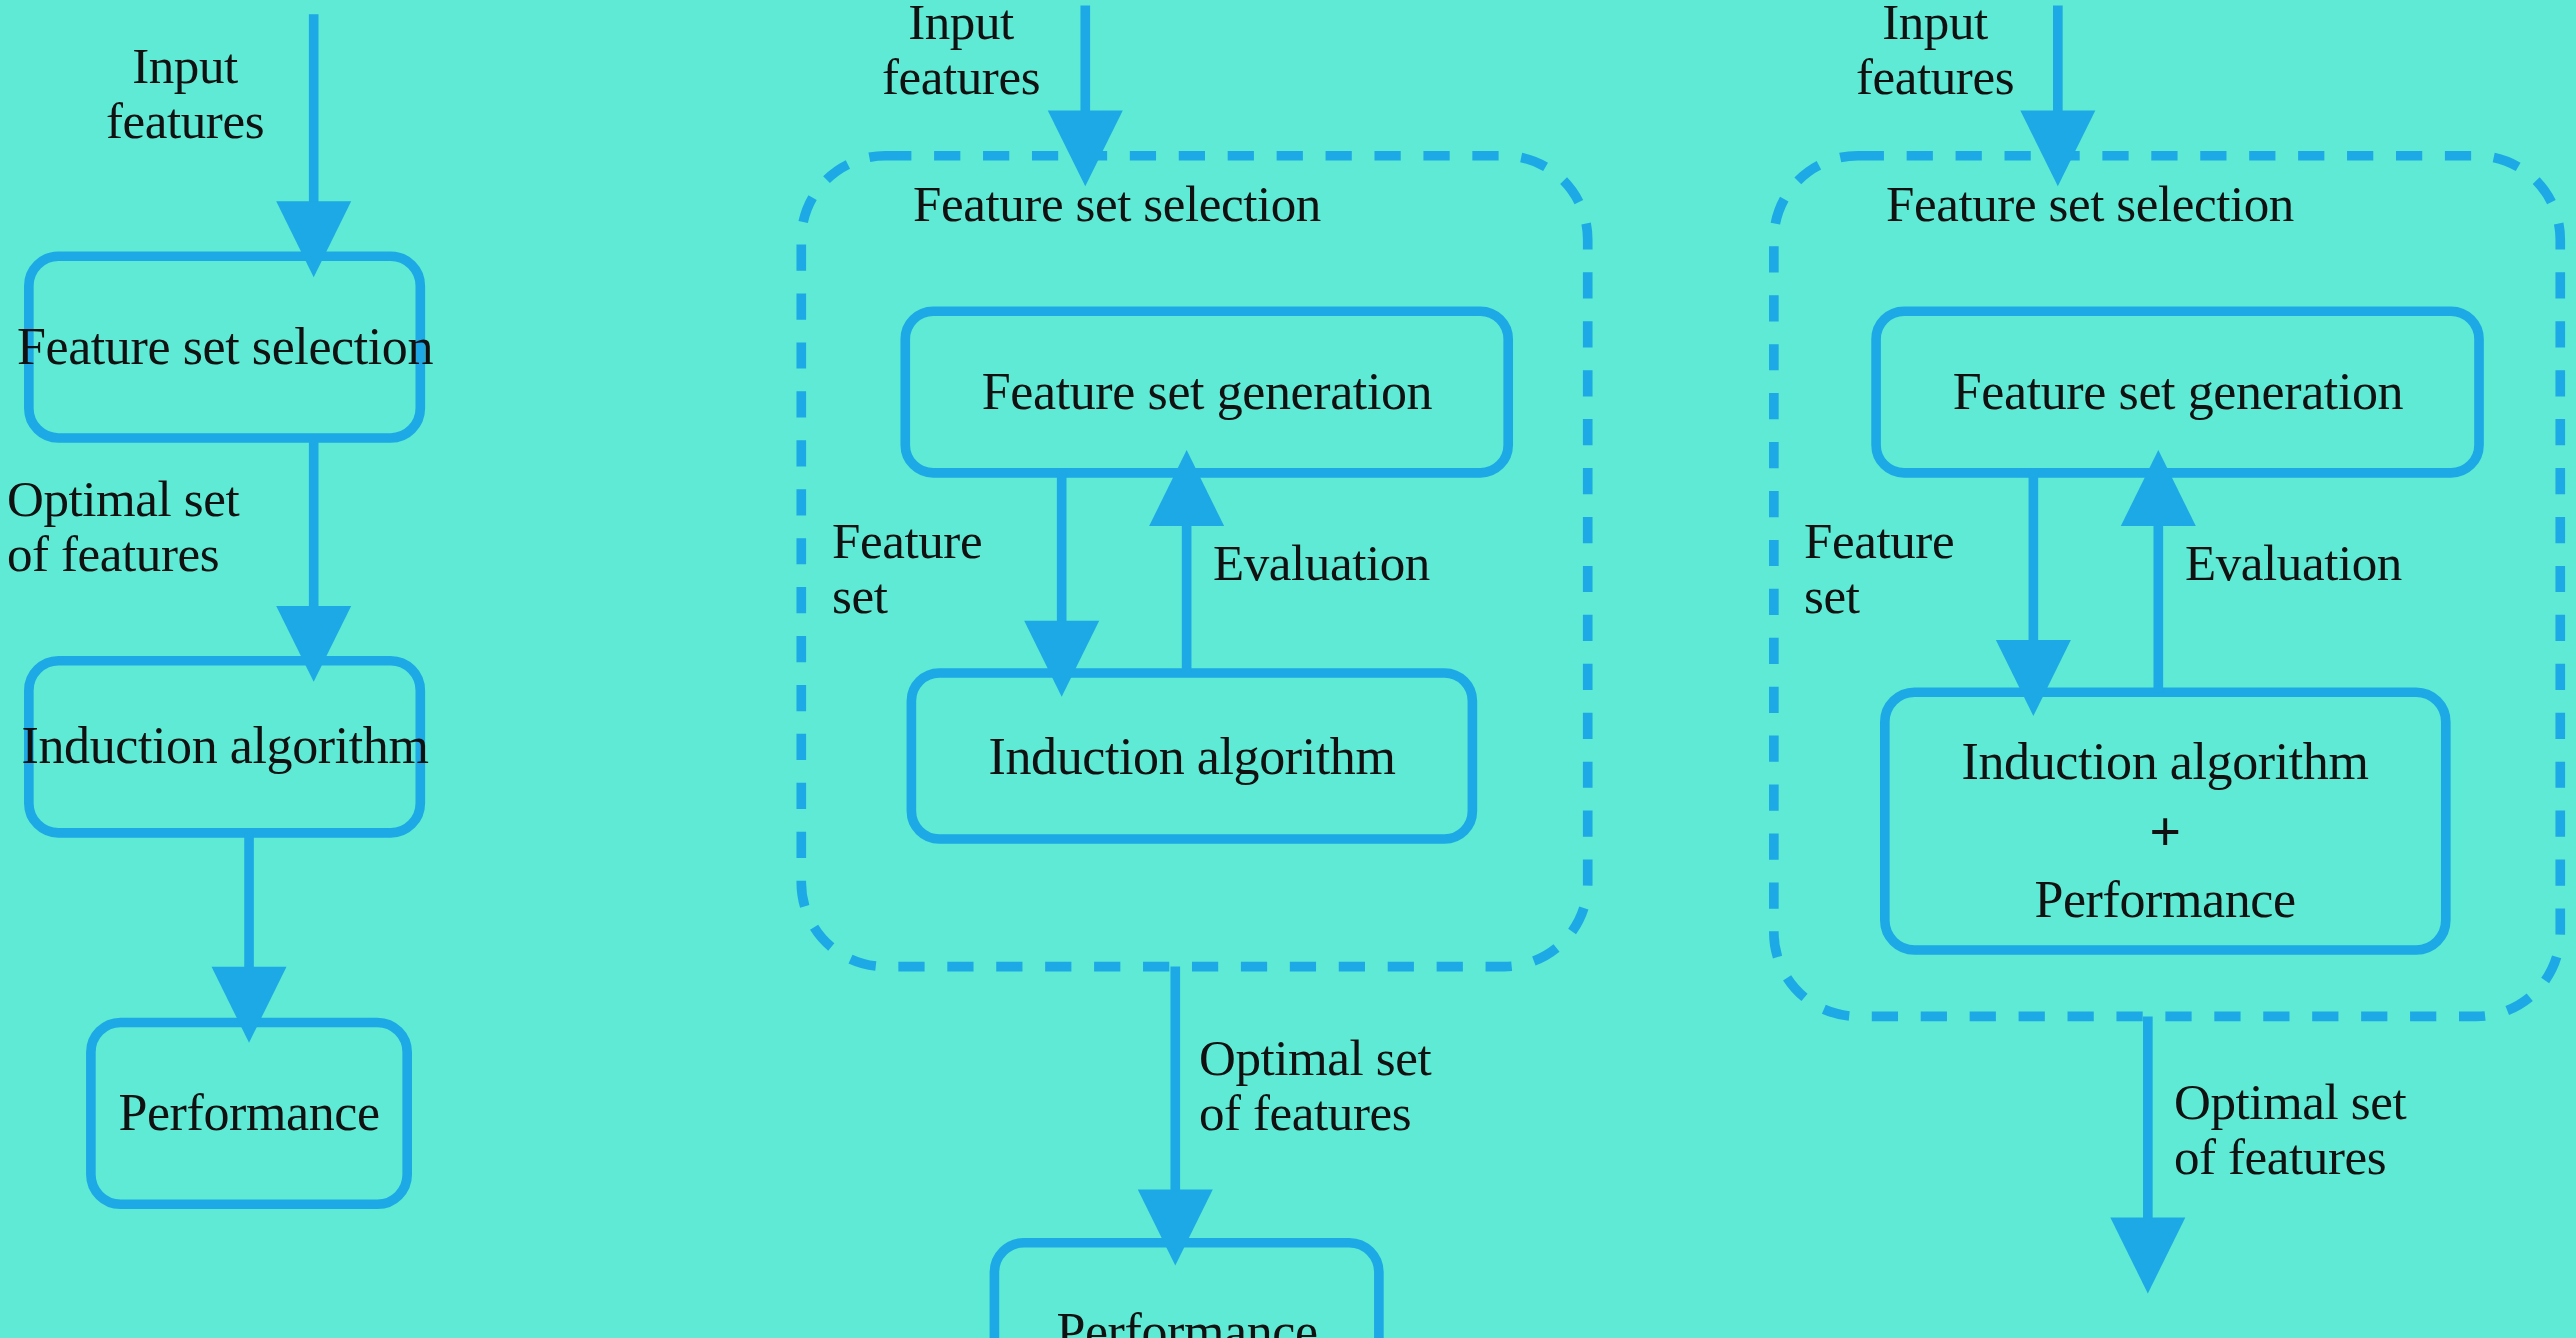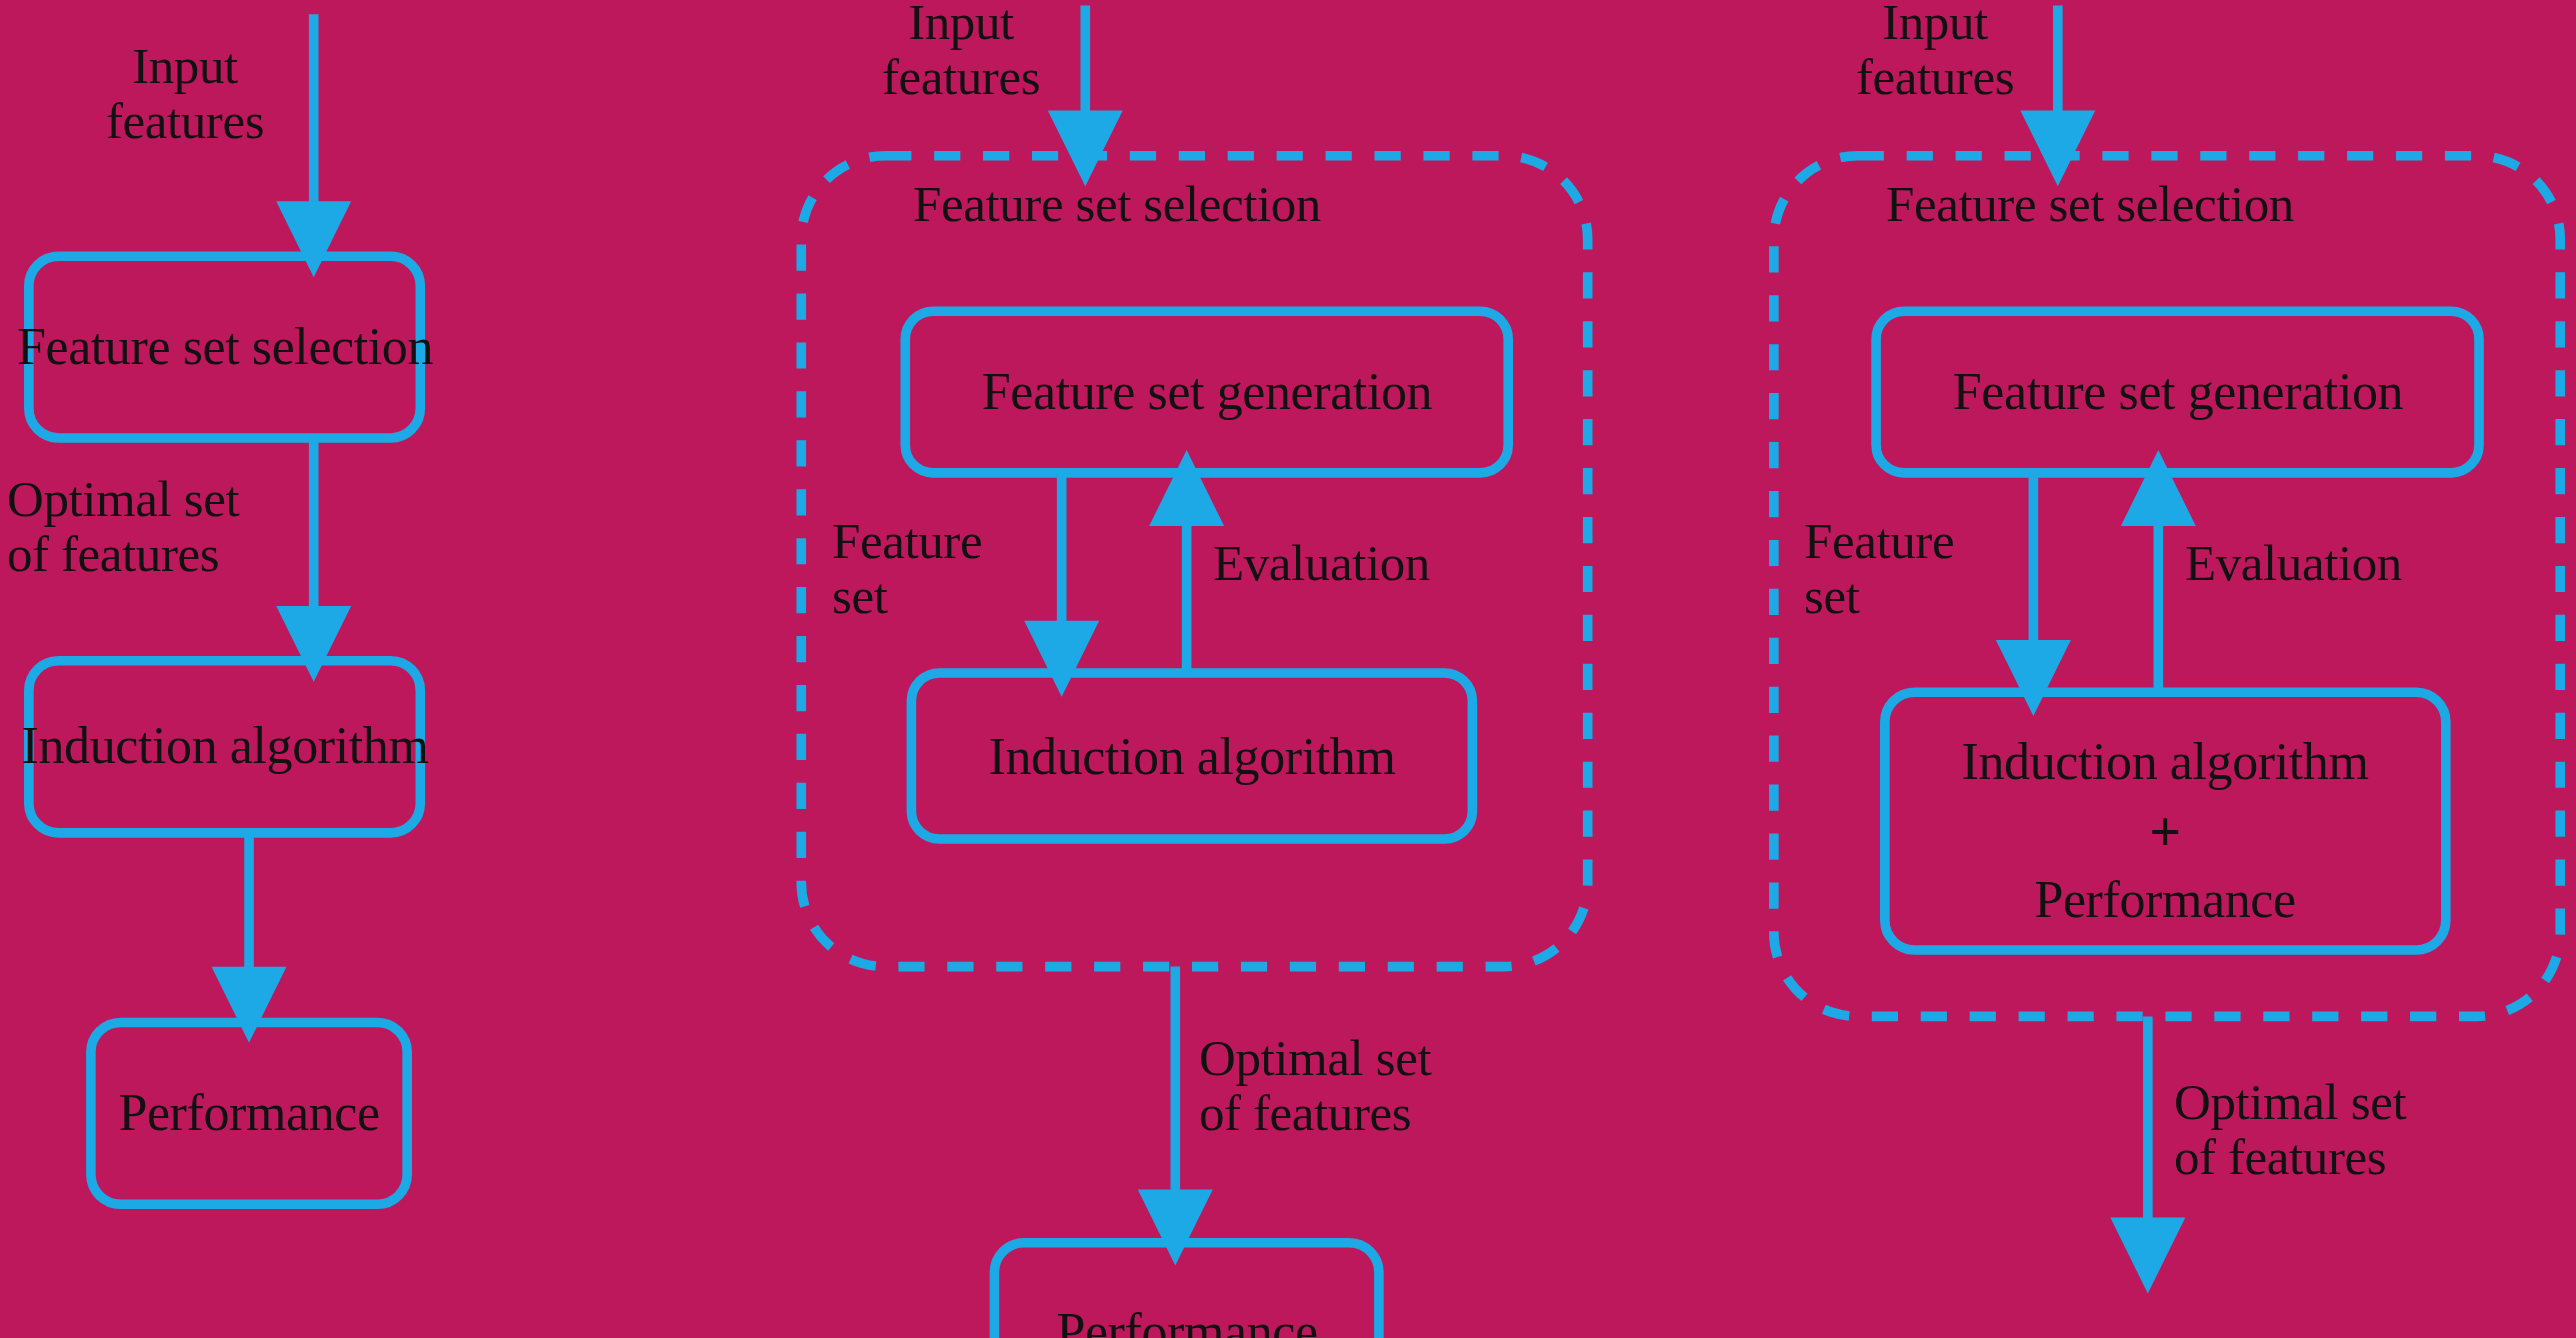--- a/index.html
+++ b/index.html
@@ -4,21 +4,21 @@
 <style>
   html, body {
     margin: 0;
     padding: 0;
     background: #ffffff;
   }
   #canvas {
     position: relative;
     width: 2576px;
     height: 1339px;
-    background: #be185d;
+    background: #5eead4;
     overflow: hidden;
     font-family: "Liberation Serif", "DejaVu Serif", serif;
   }
   svg.layer {
     position: absolute;
     top: 0;
     left: 0;
     width: 2576px;
     height: 1339px;
   }

